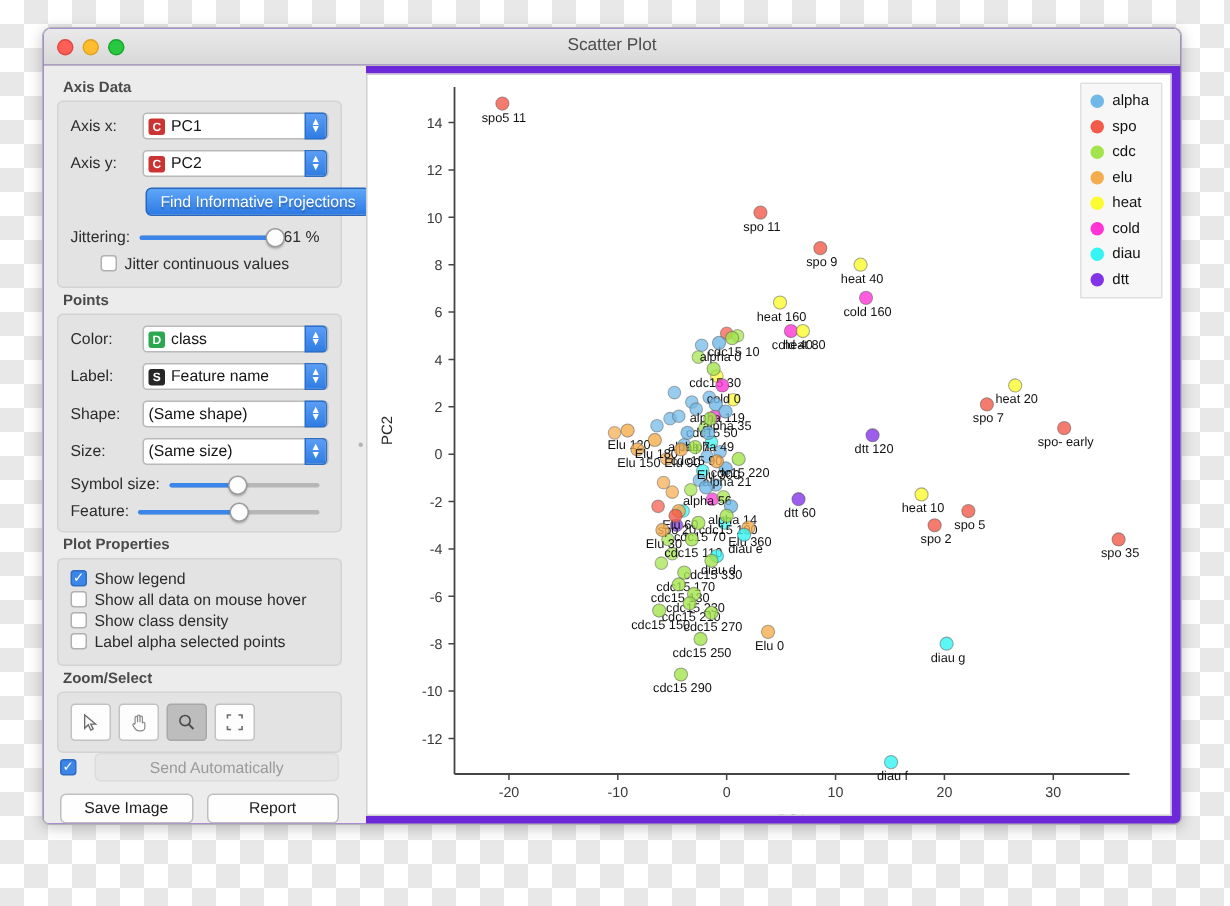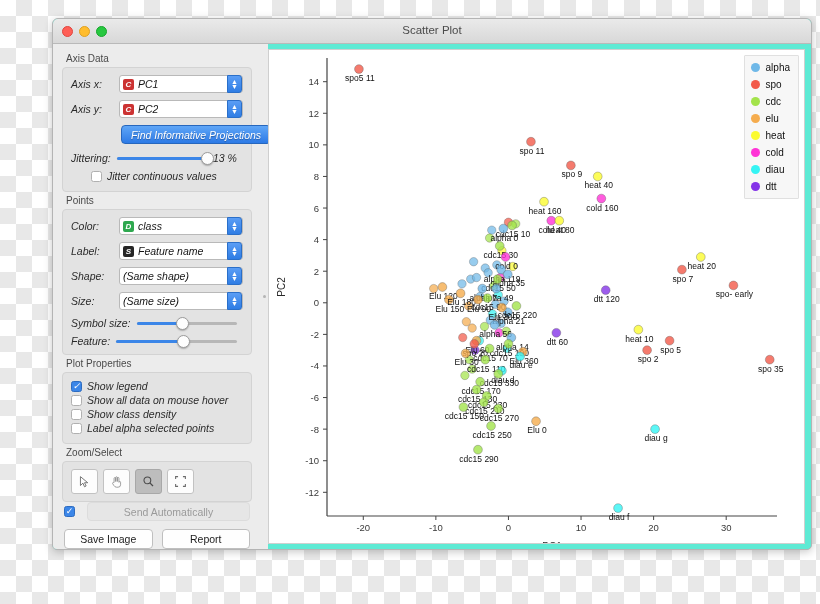--- a/index.html
+++ b/index.html
@@ -13,23 +13,23 @@
     background-image:
       linear-gradient(45deg, #e8e8e8 25%, transparent 25%, transparent 75%, #e8e8e8 75%),
       linear-gradient(45deg, #e8e8e8 25%, #ffffff 25%, #ffffff 75%, #e8e8e8 75%);
     background-size: 32px 32px;
     background-position: 0 0, 16px 16px;
   }
 
   
   #window {
     position: absolute;
-    left: 52px; top: 18px;
+    left: 28px; top: 18px;
     width: 760px; height: 532px;
-    background: #5eead4;
+    background: #6d28d9;
     border: 1px solid #b4b4b4;
     border-radius: 6px 6px 5px 5px;
     box-shadow: 0 2px 9px rgba(0,0,0,0.22);
     overflow: hidden;
   }
   #titlebar {
     height: 25px;
     background: linear-gradient(to bottom, #eaeaea, #d8d8d8);
     border-bottom: 1px solid #b9b9b9;
     position: relative;
@@ -47,27 +47,26 @@
   #body-area { position: absolute; top: 25px; left: 0; right: 0; bottom: 0; display: flex; }
 
   
   #controls {
     width: 207px;
     padding: 6px 8px 6px 9px;
     background: #ececec;
     display: flex; flex-direction: column;
     position: relative;
   }
-  .grp-title { font-size: 10px; color: #4a4a4a; margin: 3px 0 3px 4px; }
+  .grp-title { font-size: 10px; color: #4a4a4a; margin: 3px 0 3px 4px; font-weight: bold; }
   .grp-box {
     background: #e3e3e3;
     border: 1px solid #d3d3d3;
     border-radius: 4px;
     padding: 7px 8px;
-    font-style: italic;
   }
   .row { display: flex; align-items: center; margin-bottom: 7px; }
   .row:last-child { margin-bottom: 0; }
   .row-lbl { font-size: 10.5px; color: #2b2b2b; width: 48px; flex: none; }
 
   .combo {
     flex: 1; height: 18px;
     background: #fff;
     border: 1px solid #b9b9b9;
     border-radius: 3px;
@@ -117,21 +116,21 @@
   .track .fill { position: absolute; left: 0; top: 0; bottom: 0; background: #3b86e8; border-radius: 2px; }
   .track .knob {
     position: absolute; top: -5px;
     width: 13px; height: 13px; border-radius: 50%;
     background: #fdfdfd; border: 1px solid #9b9b9b;
     box-shadow: 0 1px 1.5px rgba(0,0,0,0.25);
     margin-left: -6px;
   }
   .pct { font-size: 10.5px; color: #2b2b2b; width: 30px; flex: none; }
 
-  .cbrow { display: flex; align-items: center; margin-bottom: 2px; }
+  .cbrow { display: flex; align-items: flex-start; margin-bottom: 2px; }
   .cbox {
     width: 11px; height: 11px; border-radius: 2.5px;
     border: 1px solid #b0b0b0; background: #fff;
     margin-right: 5px; flex: none;
     display: flex; align-items: center; justify-content: center;
   }
   .cbox.on { background: #3b86e8; border-color: #2e6cc0; }
   .cbox.on::after { content: "✓"; color: #fff; font-size: 9px; line-height: 9px; }
   .cblbl { font-size: 10.5px; color: #2b2b2b; }
 
@@ -226,21 +225,21 @@
             <span class="stepper">▲<br>▼</span>
           </div>
         </div>
         <div class="btn-blue">Find Informative Projections</div>
         <div class="slider-row">
           <span class="s-lbl">Jittering:</span>
           <div class="track">
             <div class="fill" style="width:100%"></div>
             <div class="knob" style="left:100%"></div>
           </div>
-          <span class="pct">13 %</span>
+          <span class="pct">61 %</span>
         </div>
         <div class="cbrow" style="margin-left:20px">
           <span class="cbox"></span>
           <span class="cblbl">Jitter continuous values</span>
         </div>
       </div>
 
       <div class="grp-title">Points</div>
       <div class="grp-box">
         <div class="row">

